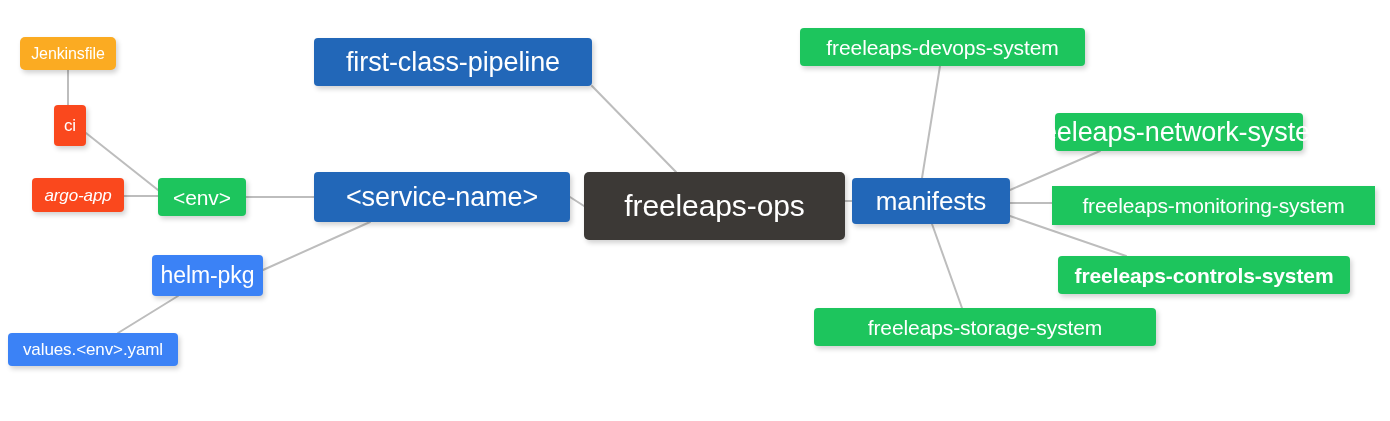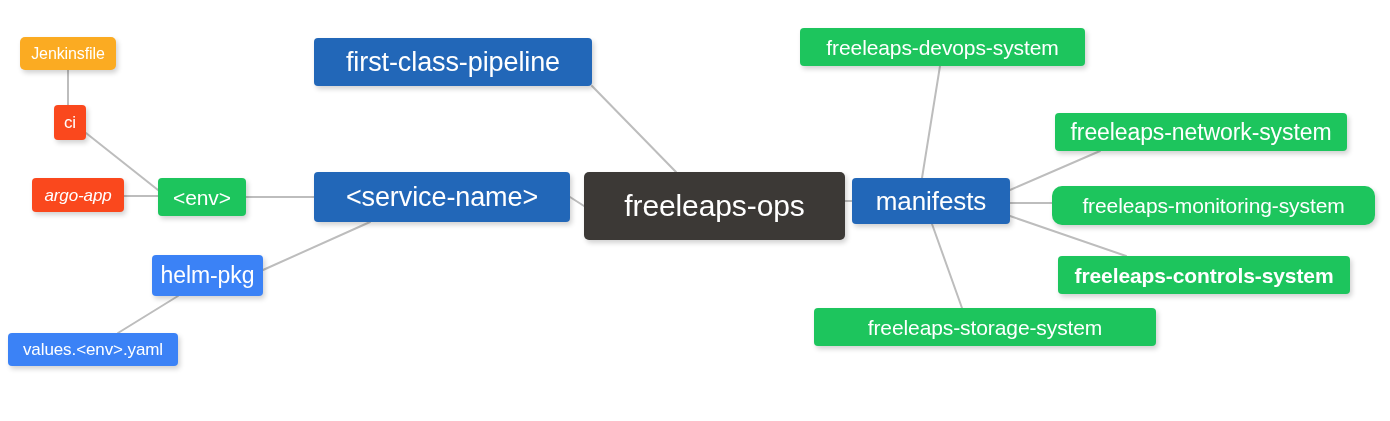--- a/index.html
+++ b/index.html
@@ -80,39 +80,39 @@
       </div>
       <div class="node" style="left: 852px; top: 178px; width: 158px; height: 46px; background: rgb(34, 103, 184); font-size: 26px; border-radius: 4px;">
         <span class="node-label">manifests</span>
       </div>
       <div class="node" style="left: 158px; top: 178px; width: 88px; height: 38px; background: rgb(29, 197, 93); font-size: 21px; border-radius: 4px;">
         <span class="node-label">&lt;env&gt;</span>
       </div>
       <div class="node" style="left: 152px; top: 255px; width: 111px; height: 41px; background: #3b82f6; font-size: 23px; border-radius: 4px;">
         <span class="node-label">helm-pkg</span>
       </div>
-      <div class="node" style="left: 54px; top: 105px; width: 32px; height: 35px; background: rgb(250, 72, 29); font-size: 17px; border-radius: 4px;">
+      <div class="node" style="left: 54px; top: 105px; width: 32px; height: 41px; background: rgb(250, 72, 29); font-size: 17px; border-radius: 4px;">
         <span class="node-label">ci</span>
       </div>
       <div class="node" style="left: 20px; top: 25px; width: 96px; height: 33px; background: rgb(251, 171, 34); font-size: 16px; border-radius: 5px; margin-top: 12px;">
         <span class="node-label">Jenkinsfile</span>
       </div>
       <div class="node" style="left: 32px; top: 178px; width: 92px; height: 34px; background: rgb(250, 72, 29); font-size: 17px; border-radius: 4px; font-style: italic;">
         <span class="node-label">argo-app</span>
       </div>
       <div class="node" style="left: 8px; top: 333px; width: 170px; height: 33px; background: #3b82f6; font-size: 17px; border-radius: 4px;">
         <span class="node-label">values.&lt;env&gt;.yaml</span>
       </div>
       <div class="node" style="left: 800px; top: 28px; width: 285px; height: 38px; background: rgb(29, 197, 93); font-size: 21px; border-radius: 4px;">
         <span class="node-label">freeleaps-devops-system</span>
       </div>
-      <div class="node" style="left: 1055px; top: 113px; width: 292px; height: 38px; background: rgb(29, 197, 93); font-size: 23px; border-radius: 4px;">
+      <div class="node" style="left: 1055px; top: 113px; width: 248px; height: 38px; background: rgb(29, 197, 93); font-size: 27px; border-radius: 4px;">
         <span class="node-label">freeleaps-network-system</span>
       </div>
-      <div class="node" style="left: 1052px; top: 186px; width: 323px; height: 39px; background: rgb(29, 197, 93); font-size: 21px; border-radius: 10px;">
+      <div class="node" style="left: 1052px; top: 186px; width: 323px; height: 39px; background: rgb(29, 197, 93); font-size: 21px; border-radius: 0;">
         <span class="node-label">freeleaps-monitoring-system</span>
       </div>
       <div class="node" style="left: 1058px; top: 256px; width: 292px; height: 38px; background: rgb(29, 197, 93); font-size: 21px; border-radius: 4px; font-weight: bold;">
         <span class="node-label">freeleaps-controls-system</span>
       </div>
       <div class="node" style="left: 814px; top: 308px; width: 342px; height: 38px; background: rgb(29, 197, 93); font-size: 21px; border-radius: 4px;">
         <span class="node-label">freeleaps-storage-system</span>
       </div>
     </div>
 </div>

